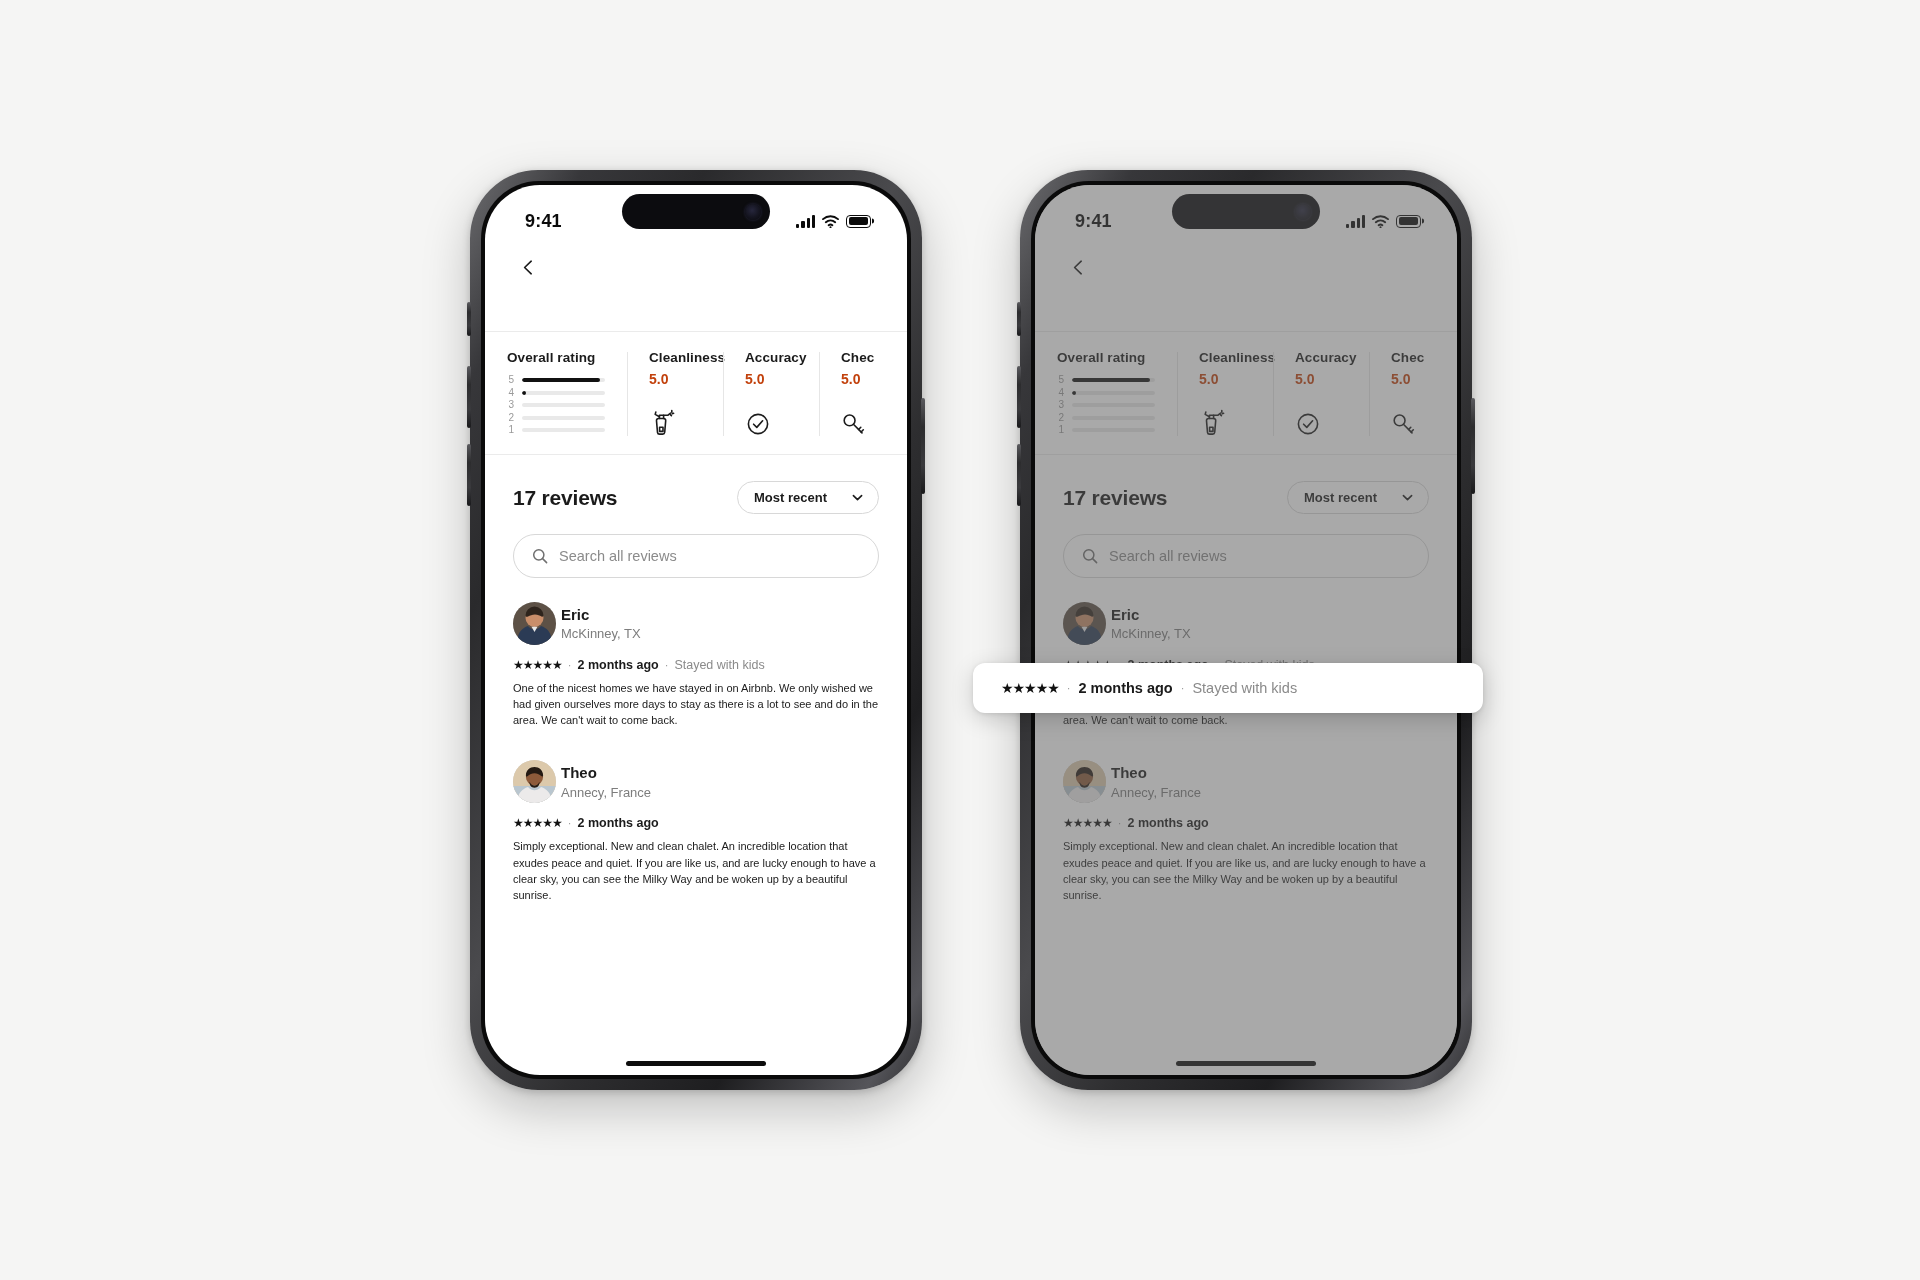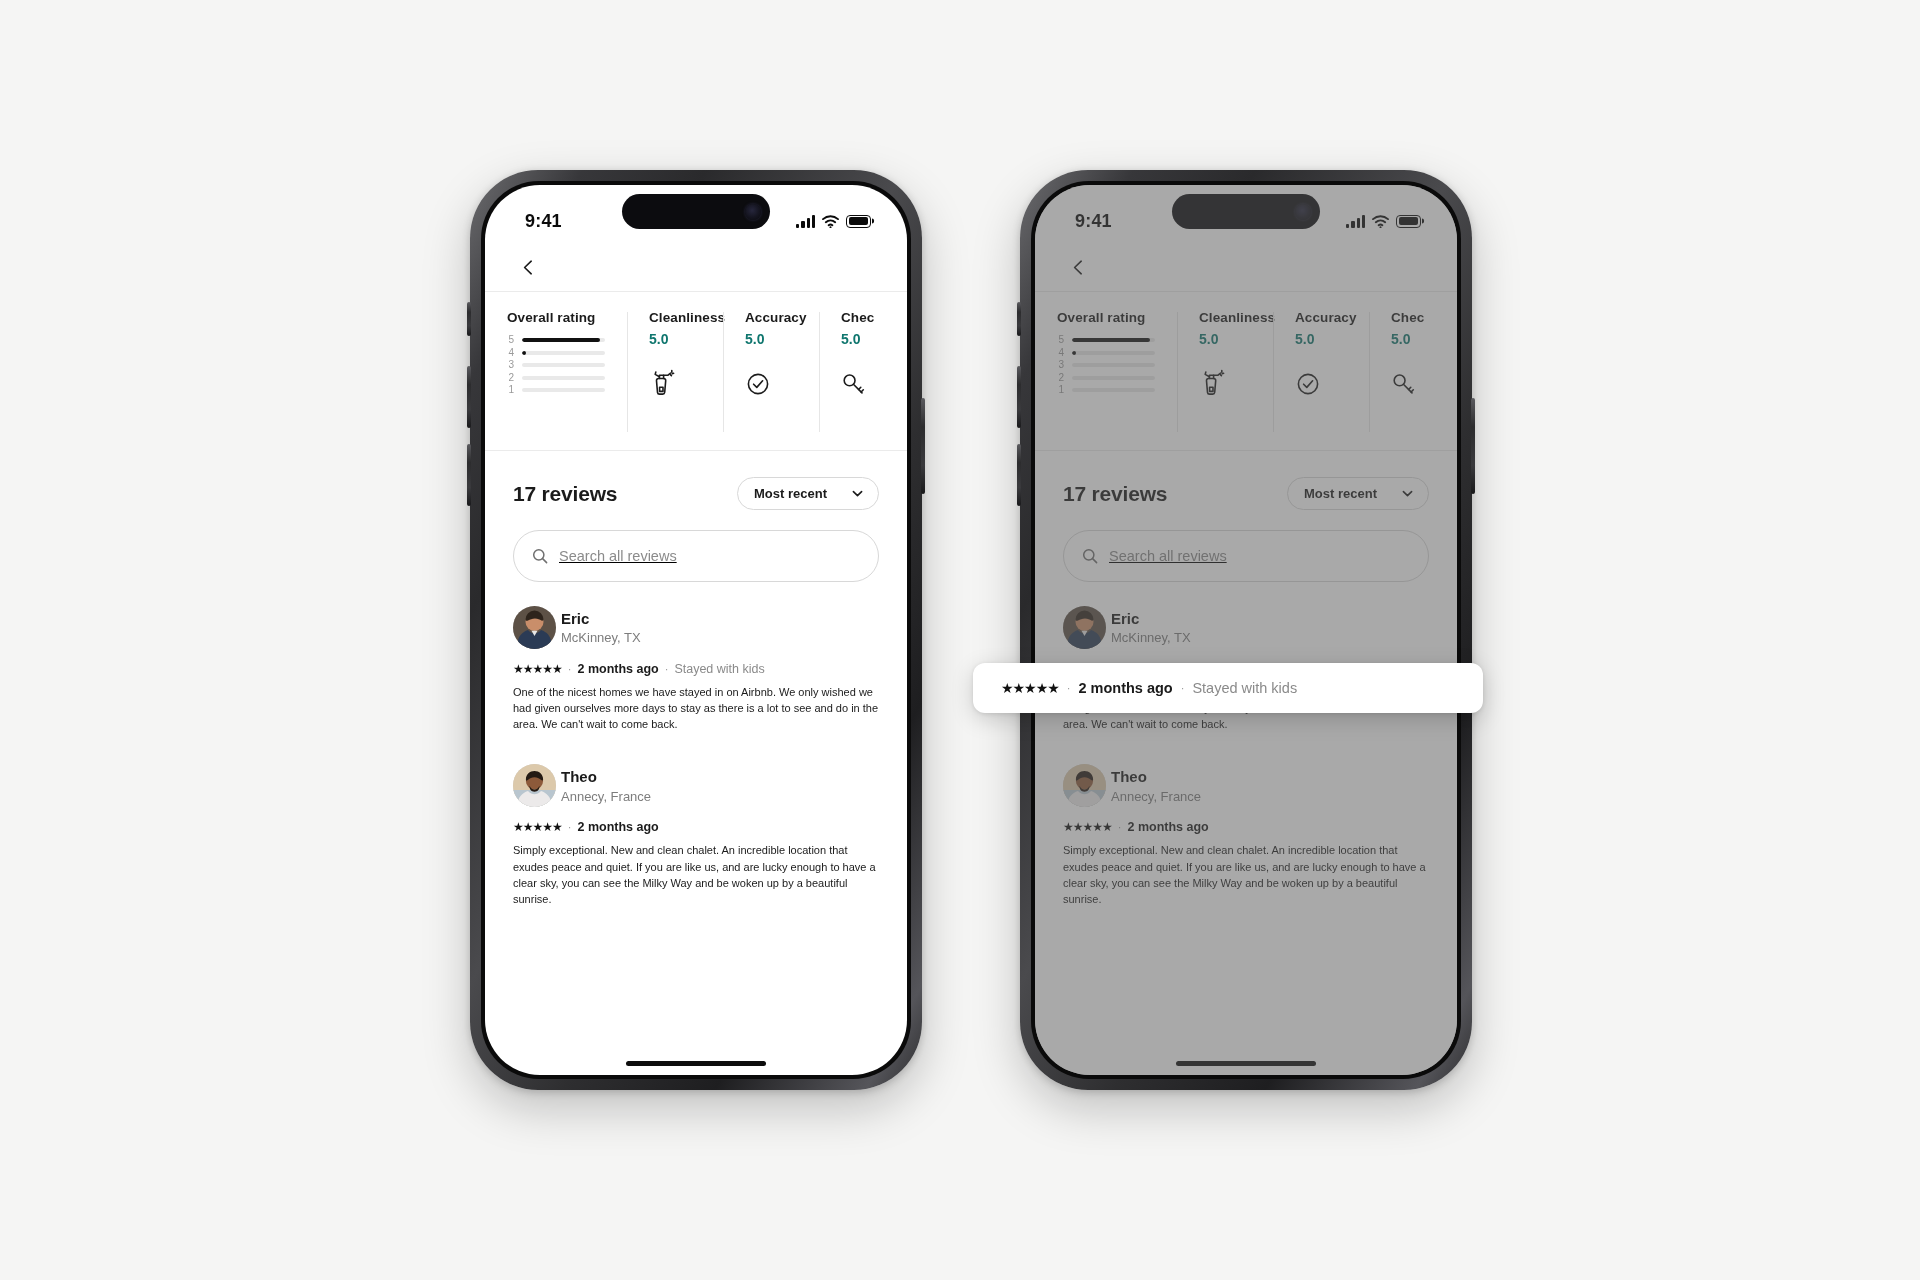--- a/index.html
+++ b/index.html
@@ -111,33 +111,34 @@
     cursor: pointer;
   }
 
   
   .ratings-strip {
     border-top: 1px solid #ebebeb;
     border-bottom: 1px solid #ebebeb;
     display: flex;
     padding: 18px 1px 16px 0;
     overflow: hidden;
-    height: 160px;
+    height: 124px;
+    margin-top: 40px;
   }
   .rating-col {
     padding: 0 22px;
     flex: 0 0 auto;
     position: relative;
   }
   .rating-col + .rating-col::before {
     content:""; position:absolute; left:0; top:2px; bottom:2px;
     width:1px; background:#e6e6e6;
   }
   .rc-title { font-size: 13.5px; font-weight: 600; color: #1b1b1b; letter-spacing: .1px; white-space: nowrap; }
-  .rc-value { font-size: 14px; font-weight: 600; color: #0f766e; margin-top: 6px; }
+  .rc-value { font-size: 14px; font-weight: 600; color: #c2410c; margin-top: 6px; }
   .rc-icon { margin-top: 22px; }
 
   .overall { width: 142px; }
   .bars-wrap { margin-top: 9px; }
   .bar-row { display: flex; align-items: center; gap: 8px; height: 12.5px; }
   .bar-lbl { font-size: 10px; color: #9a9a9a; width: 7px; text-align: right; line-height: 1; }
   .bar-track {
     flex: 1; height: 4px; border-radius: 3px; background: #e9e9e9;
     position: relative; overflow: hidden;
   }
@@ -155,24 +156,23 @@
   .sort-pill {
     display: inline-flex; align-items: center; gap: 24px;
     border: 1px solid #d8d8d8; border-radius: 22px;
     padding: 8px 14px 8px 16px;
     font-size: 13px; font-weight: 600; color: #1b1b1b;
     cursor: pointer; background:#fff;
   }
   .search-box {
     display: flex; align-items: center; gap: 11px;
     border: 1px solid #d8d8d8; border-radius: 26px;
-    height: 52px; padding: 0 18px;
+    height: 44px; padding: 0 18px;
     margin-bottom: 24px;
     background:#fff;
-    text-decoration:underline;
   }
   .search-box input {
     border: 0; outline: 0; flex: 1;
     font-family: inherit; font-size: 14.5px; color: #1b1b1b;
     background: transparent;
   }
   .search-box input::placeholder { color: #8b8b8b; }
 
   .review { padding-bottom: 6px; }
   .rv-top { display: flex; align-items: center; gap: 5px; }

